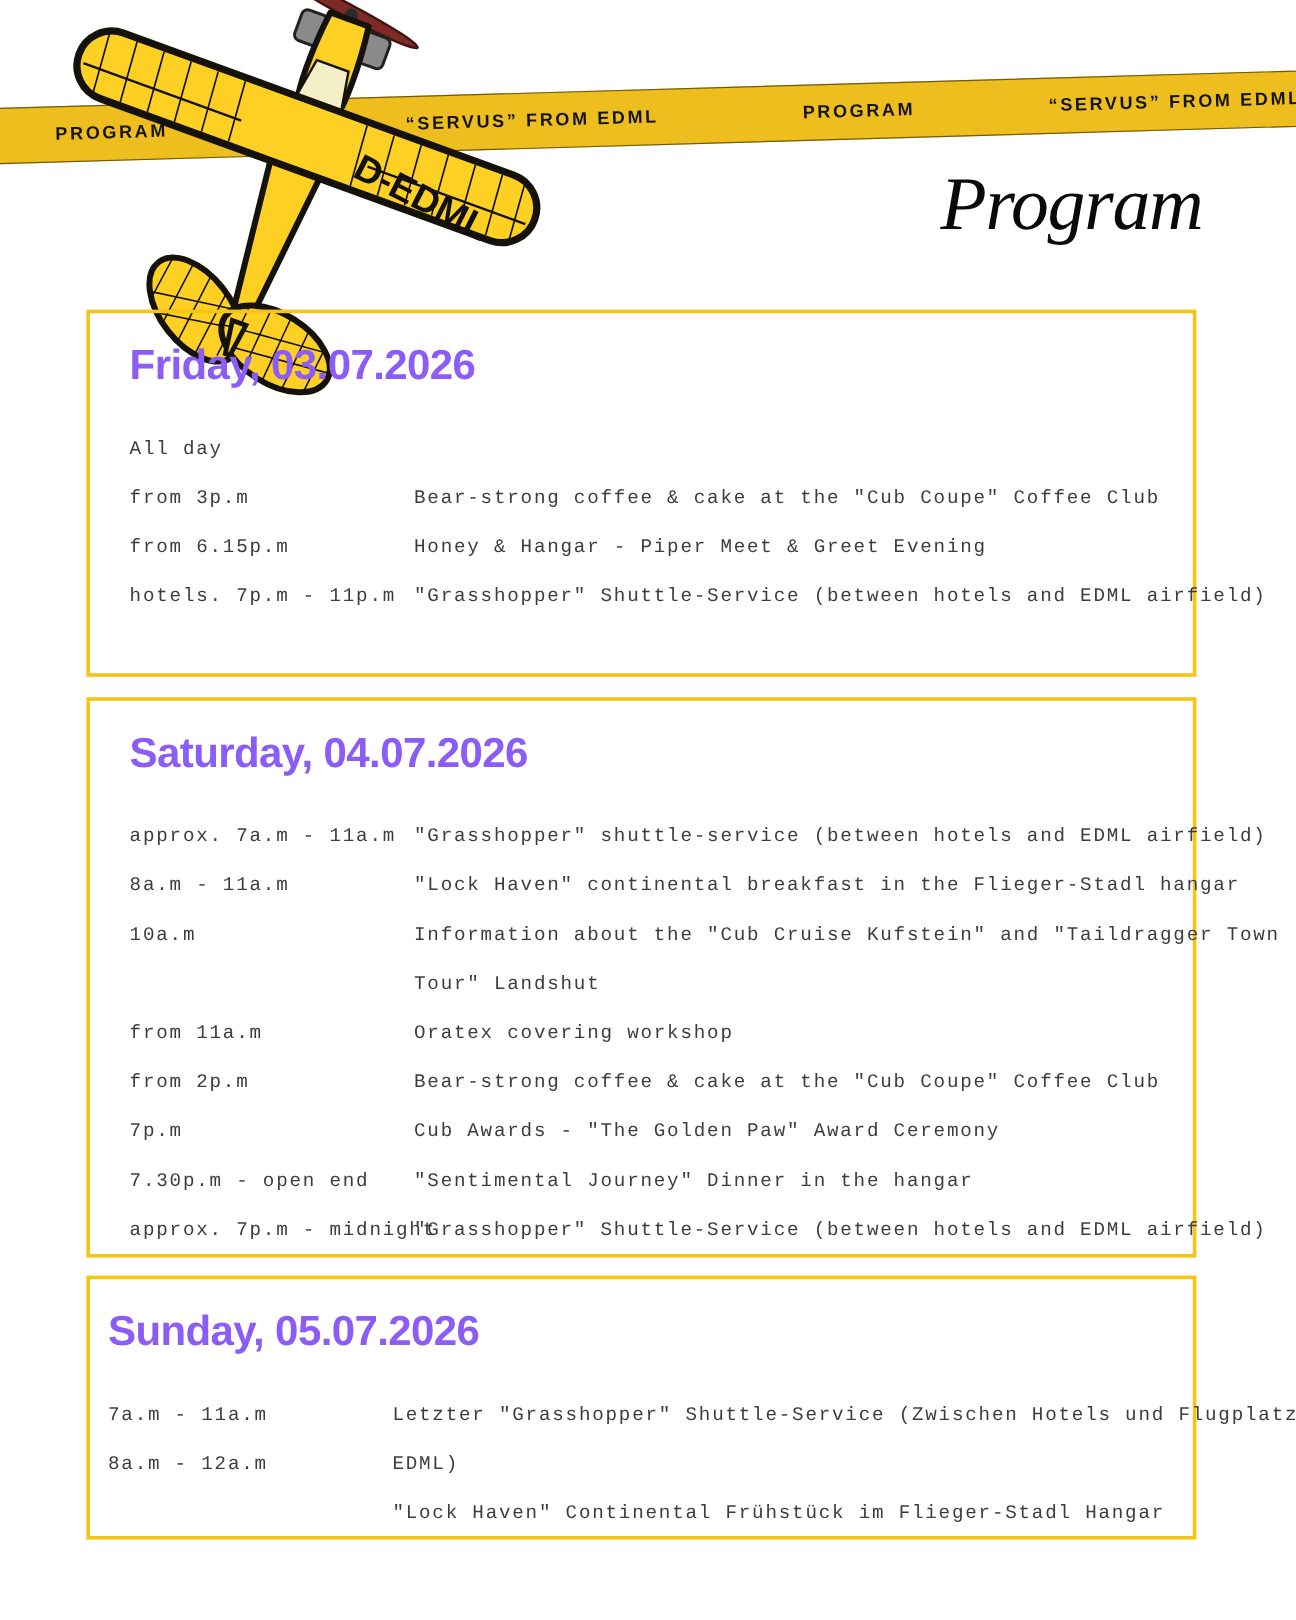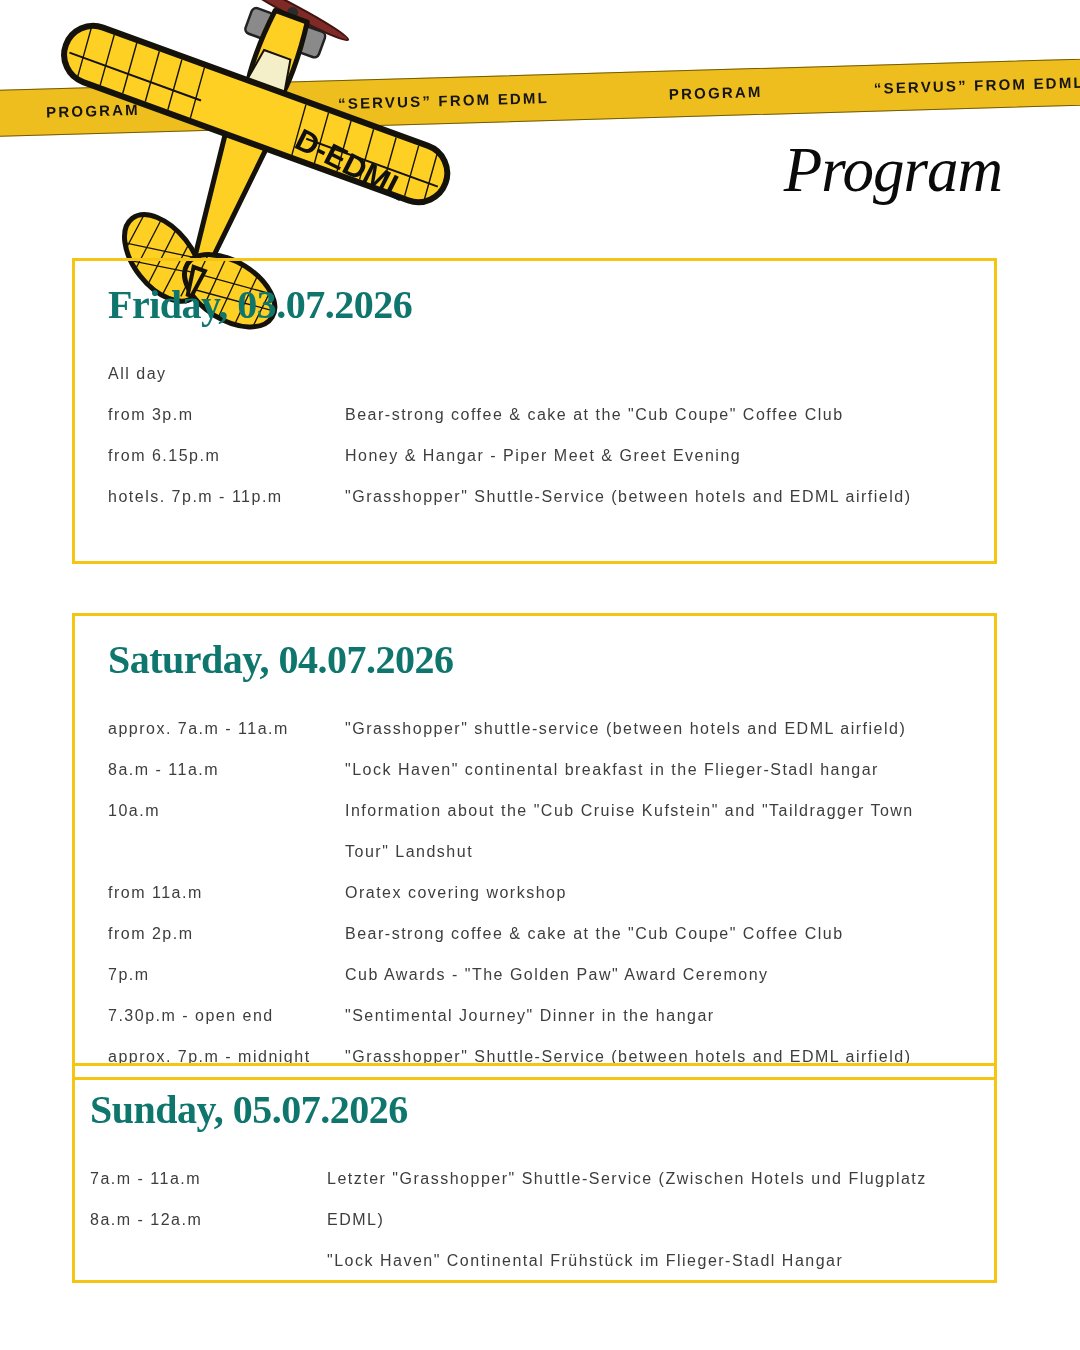--- a/index.html
+++ b/index.html
@@ -14,25 +14,25 @@
   .rb0{left:75px;} .rb1{left:367px;} .rb2{left:698px;} .rb3{left:903px;}
   
   .plane{position:absolute;left:30px;top:-12px;z-index:2;}
   
   .title{position:absolute;right:78px;top:134px;font-family:"Liberation Serif",serif;
          font-style:italic;font-size:63px;color:#0a0a0a;z-index:3;letter-spacing:-1px;}
   
   .daybox{position:absolute;left:72px;width:925px;box-sizing:border-box;
           border:3px solid #F5C513;background:transparent;padding:22px 26px 0 33px;z-index:3;}
   .box-friday{top:258px;height:306px;}
-  .box-saturday{top:581px;height:467px;margin-top:32px;}
+  .box-saturday{top:581px;height:467px;}
   .box-sunday{top:1063px;height:220px;padding-left:15px;}
-  .day-heading{font-family:Liberation Serif, serif;font-size:40px;line-height:44px;
-          color:#0f766e;letter-spacing:-.5px;font-weight:600;}
-  .rows{margin-top:26px;}
+  .day-heading{font-family:Liberation Sans, sans-serif;font-size:35px;line-height:44px;
+          color:#8b5cf6;letter-spacing:-.5px;font-weight:600;}
+  .rows{margin-top:26px;font-family:Liberation Mono, monospace;}
   .srow{display:grid;grid-template-columns:237px 1fr;height:41px;align-items:center;}
   .srow div{font-size:16px;letter-spacing:1.5px;color:#3d3d3d;white-space:nowrap;line-height:20px;}
 </style>
 </head>
 <body>
 
 <div class="page">
 
   <div class="ribbon">
     <span class="rb0">PROGRAM</span>

